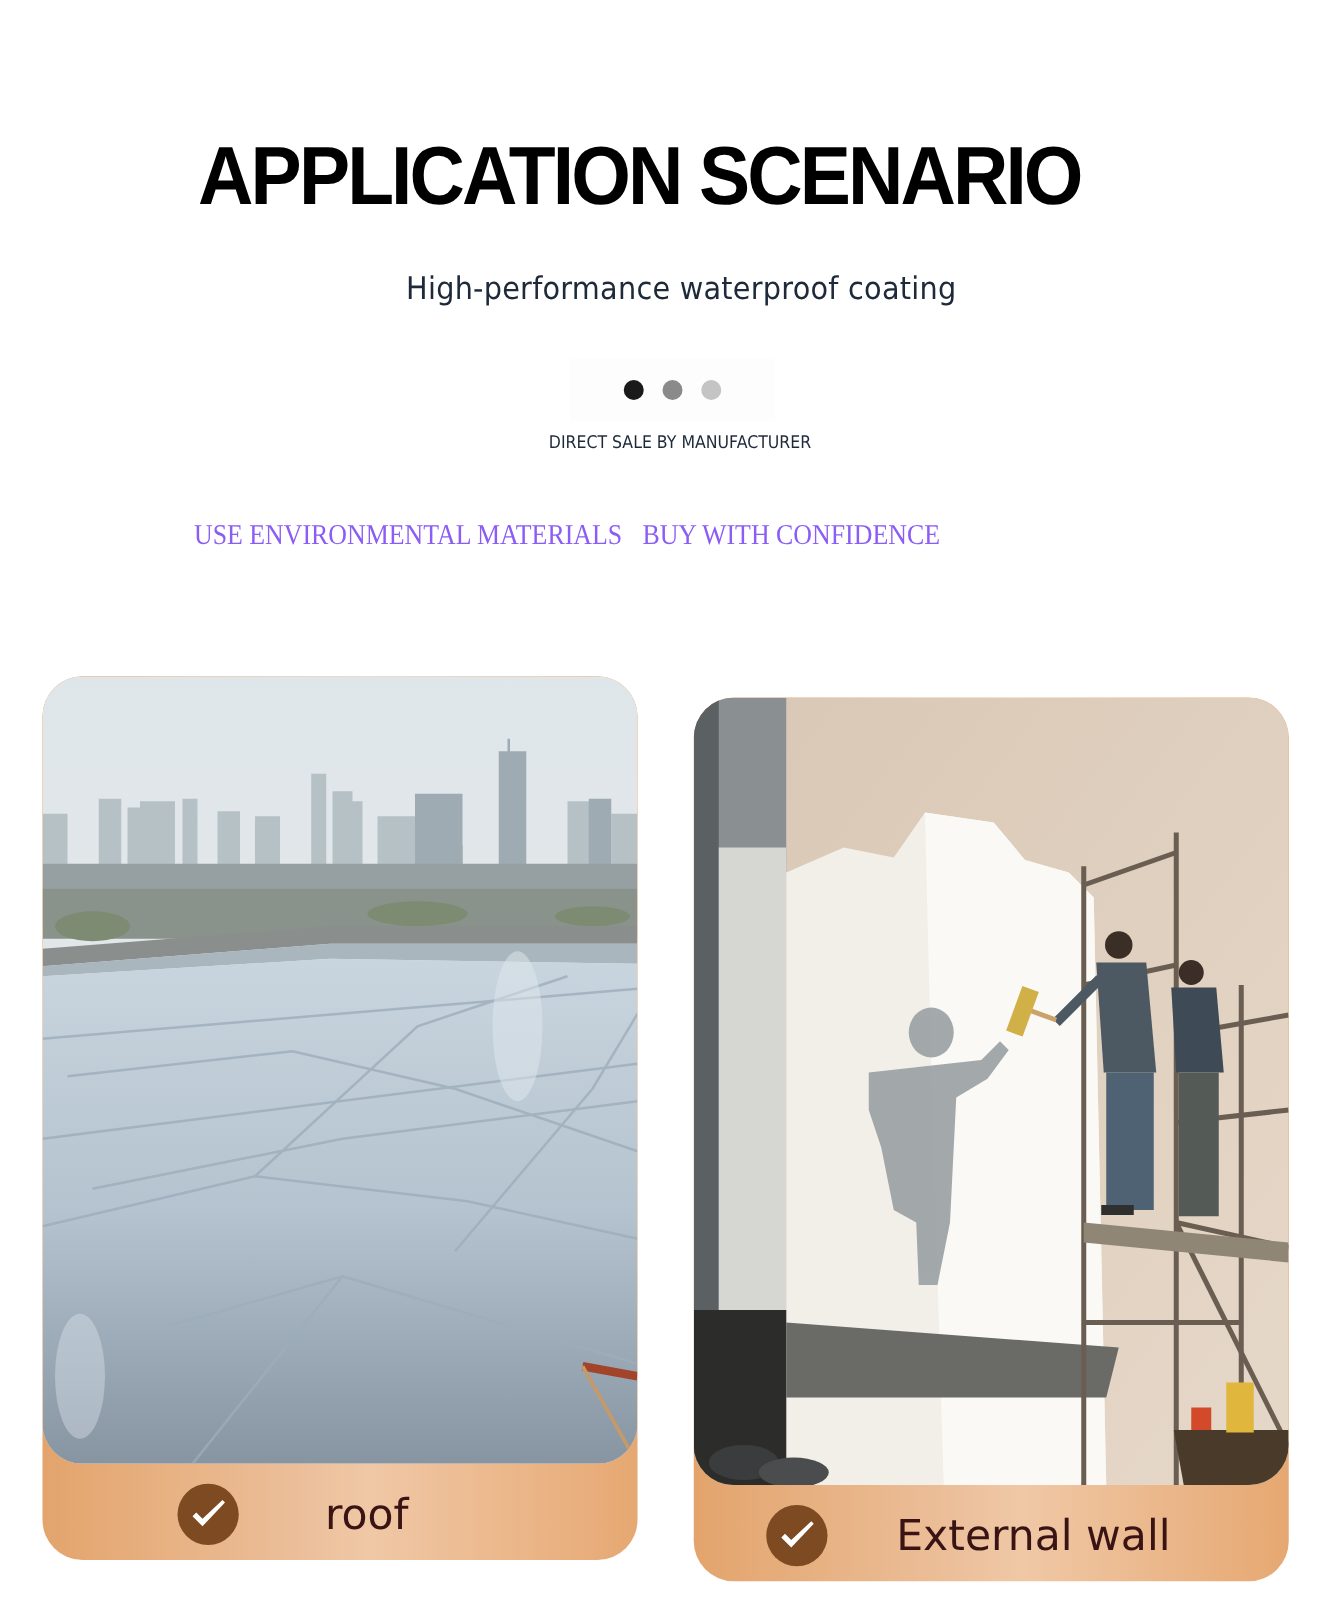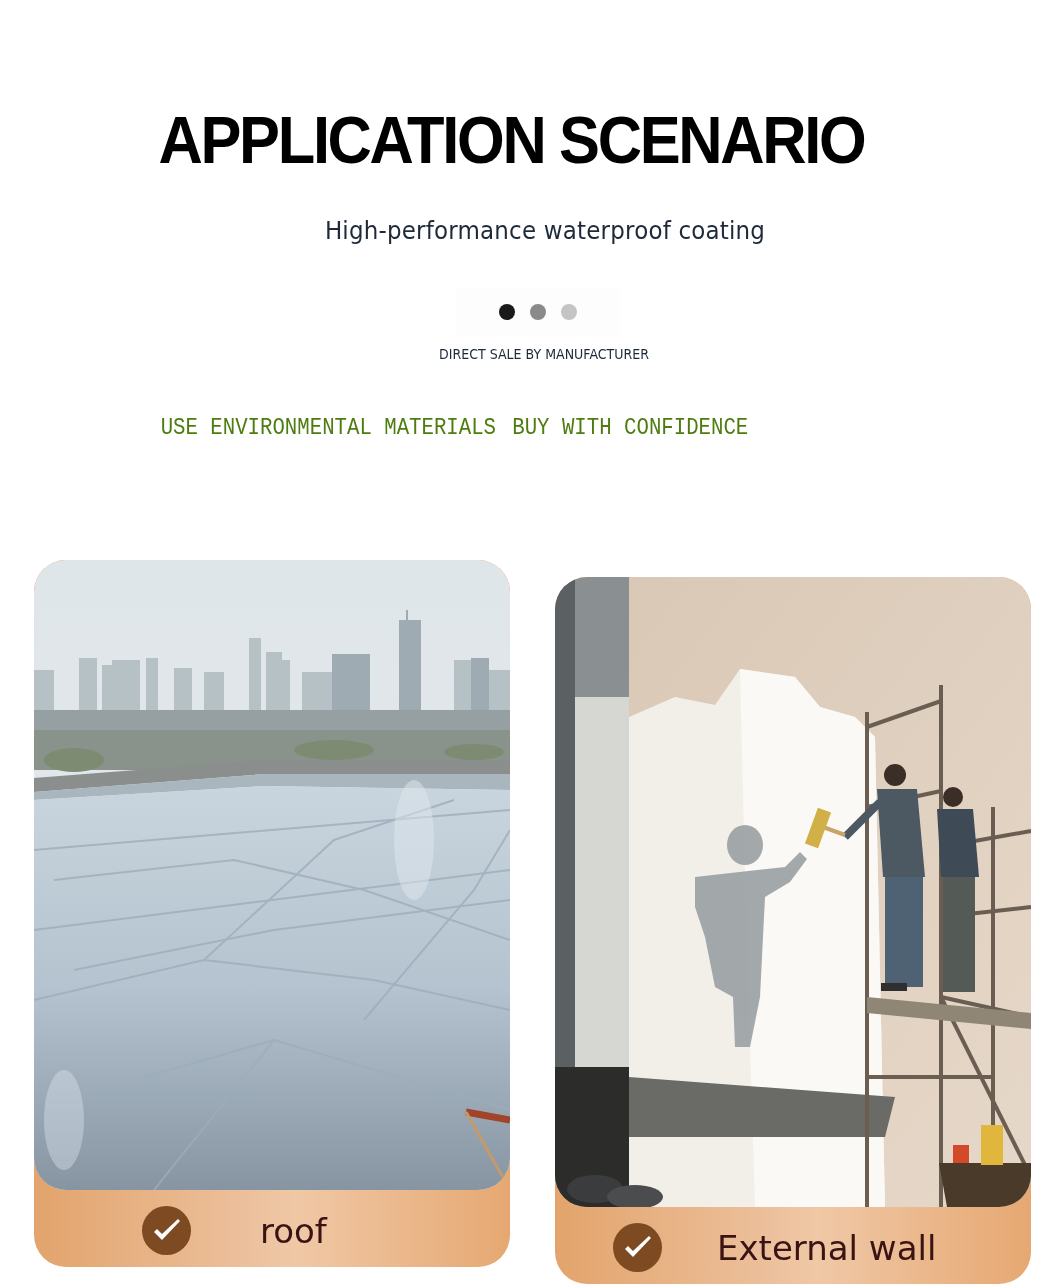--- a/index.html
+++ b/index.html
@@ -75,36 +75,36 @@
       line-height: 20px;
       transform: scaleX(0.9);
       transform-origin: 50% 0;
     }
     .tagline-row {
       position: absolute;
       top: 412px;
       left: 0;
       width: 908px;
       text-align: center;
-      font-family: Liberation Mono, monospace;
+      font-family: Liberation Serif, serif;
       font-size: 23px;
-      color: #4d7c0f;
+      color: #8b5cf6;
       line-height: 32px;
       white-space: nowrap;
     }
     .tagline-row .inner {
       display: inline-block;
       transform: scaleX(0.9);
       transform-origin: 50% 0;
     }
     .tagline-row .gap { display: inline-block; width: 18px; }
 
     .card {
       position: absolute;
-      top: 560px;
+      top: 541px;
       width: 476px;
       height: 707px;
       border-radius: 32px;
       overflow: hidden;
       background: linear-gradient(90deg, #e3a46c 0%, #ecc09c 45%, #f0c8a6 55%, #e6a872 100%);
     }
     .card.left { left: 34px; }
     .card.right { left: 555px; margin-top: 17px; }
     .card-image {
       position: absolute;

